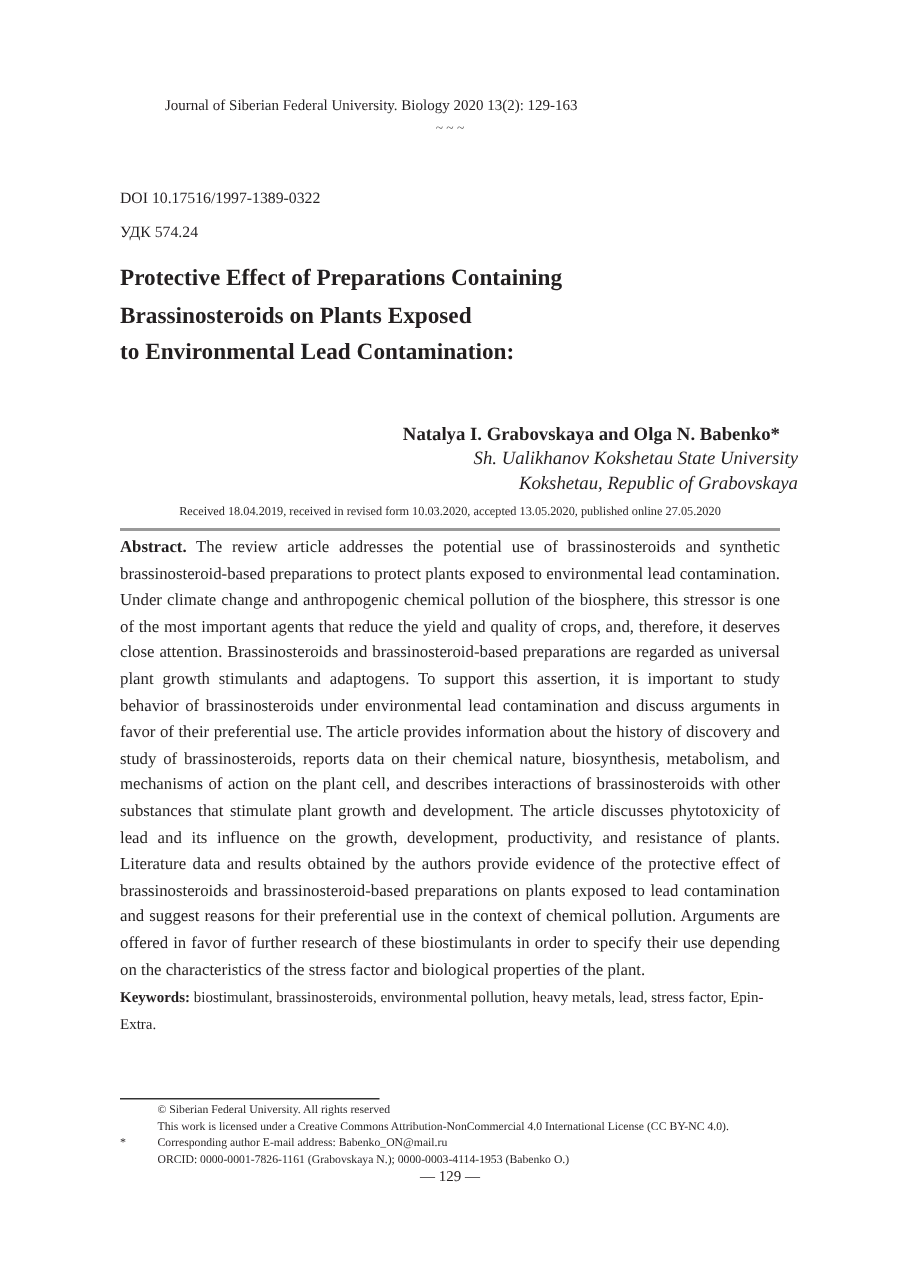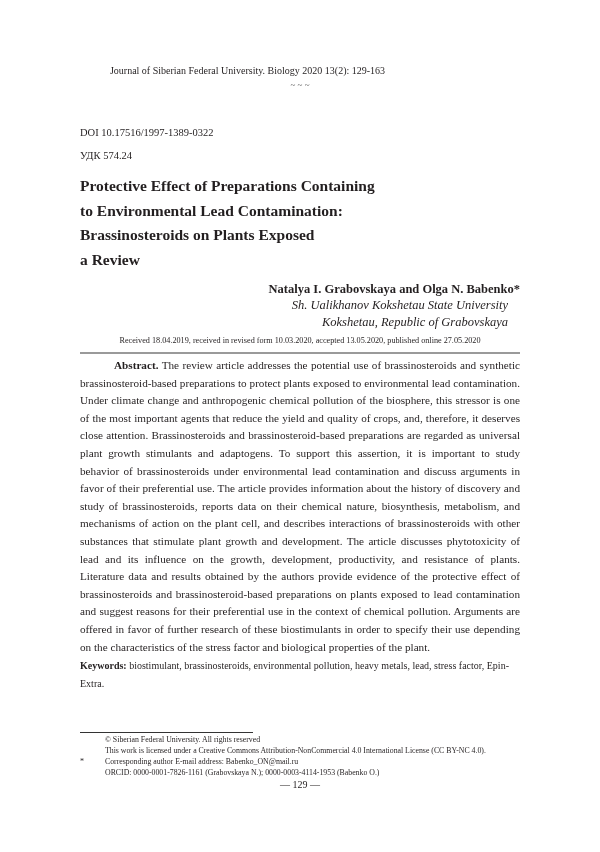--- a/index.html
+++ b/index.html
@@ -5,48 +5,47 @@
   html, body { margin: 0; padding: 0; background: #ffffff; }
   body { width: 600px; height: 852px; position: relative; overflow: hidden;
          font-family: "Liberation Serif", serif; color: #231f20; }
   .abs { position: absolute; }
   .journal { top: 65px; left: 0; width: 495px; text-align: center; font-size: 10px; }
   .tilde { top: 80px; left: 0; width: 600px; text-align: center; font-size: 9px; color:#555; }
   .doi { top: 127px; left: 80px; font-size: 10.5px; }
   .udk { top: 150px; left: 80px; font-size: 10.5px; }
   .title { top: 174px; left: 80px; width: 440px; font-size: 15.5px; font-weight: bold; line-height: 24.5px; }
   .authors { top: 282px; right: 80px; font-size: 12.5px; font-weight: bold; text-align: right; }
-  .aff { right: 92px; font-size: 12.5px; font-style: italic; text-align: right; }
+  .aff { right: 68px; font-size: 12.5px; font-style: italic; text-align: right; }
   .aff1 { top: 298px; }
   .aff2 { top: 315px; }
   .received { top: 336px; left: 80px; width: 440px; text-align: center; font-size: 8.2px; }
   .rule { top: 352px; left: 80px; width: 440px; height: 2px; background: #9a9a9a; }
   .abstract { top: 357px; left: 80px; width: 440px; font-size: 11.2px; line-height: 17.6px; text-align: justify; margin:0; }
-  .abstract b { font-weight: bold; margin-left: 34px; }
+  .abstract b { font-weight: bold; }
   .keywords { top: 657px; left: 80px; width: 440px; font-size: 10px; line-height: 17.6px; margin:0; }
   .fn-rule { top: 732px; left: 80px; width: 173px; height: 1px; background: #333; }
   .fn { left: 93px; font-size: 7.8px; white-space: nowrap; padding-left: 12px; }
   .fn1 { top: 735px; } .fn2 { top: 746px; } .fn3 { top: 757px; } .fn4 { top: 768px; }
   .star { top: 757px; left: 80px; font-size: 8px; }
   .pagenum { top: 779px; left: 0; width: 600px; text-align: center; font-size: 10px; }
 </style>
 </head>
 <body>
 
 <div class="abs journal">Journal of Siberian Federal University. Biology 2020 13(2): 129-163</div>
 <div class="abs tilde">~ ~ ~</div>
 
 <div class="abs doi">DOI 10.17516/1997-1389-0322</div>
 <div class="abs udk">УДК 574.24</div>
 
 <div class="abs title">
   <div>Protective Effect of Preparations Containing</div>
+  <div>Brassinosteroids on Plants Exposed</div>
   <div>to Environmental Lead Contamination:</div>
-  <div>Brassinosteroids on Plants Exposed</div>
-  <div>a Review</div>
 </div>
 
 <div class="abs authors">Natalya I. Grabovskaya and Olga N. Babenko*</div>
 <div class="abs aff aff1">Sh. Ualikhanov Kokshetau State University</div>
 <div class="abs aff aff2">Kokshetau, Republic of Grabovskaya</div>
 
 <div class="abs received">Received 18.04.2019, received in revised form 10.03.2020, accepted 13.05.2020, published online 27.05.2020</div>
 <div class="abs rule"></div>
 
 <p class="abs abstract"><b>Abstract.</b> <span>The review article addresses the potential use of brassinosteroids and synthetic brassinosteroid-based preparations to protect plants exposed to environmental lead contamination. Under climate change and anthropogenic chemical pollution of the biosphere, this stressor is one of the most important agents that reduce the yield and quality of crops, and, therefore, it deserves close attention. Brassinosteroids and brassinosteroid-based preparations are regarded as universal plant growth stimulants and adaptogens. To support this assertion, it is important to study behavior of brassinosteroids under environmental lead contamination and discuss arguments in favor of their preferential use. The article provides information about the history of discovery and study of brassinosteroids, reports data on their chemical nature, biosynthesis, metabolism, and mechanisms of action on the plant cell, and describes interactions of brassinosteroids with other substances that stimulate plant growth and development. The article discusses phytotoxicity of lead and its influence on the growth, development, productivity, and resistance of plants. Literature data and results obtained by the authors provide evidence of the protective effect of brassinosteroids and brassinosteroid-based preparations on plants exposed to lead contamination and suggest reasons for their preferential use in the context of chemical pollution. Arguments are offered in favor of further research of these biostimulants in order to specify their use depending on the characteristics of the stress factor and biological properties of the plant.</span></p>

